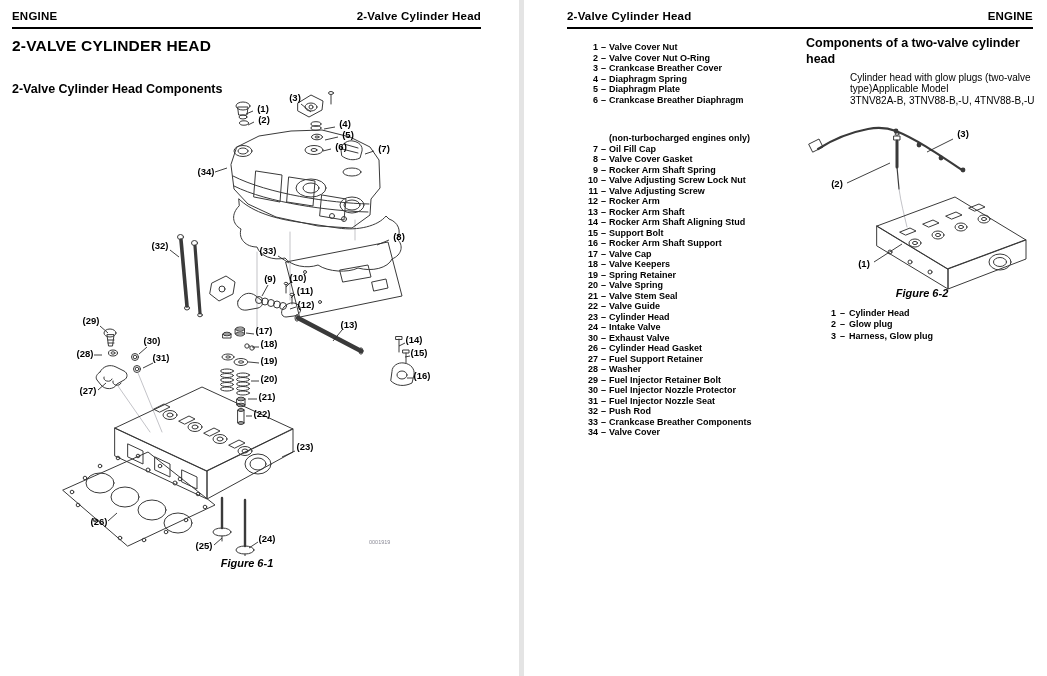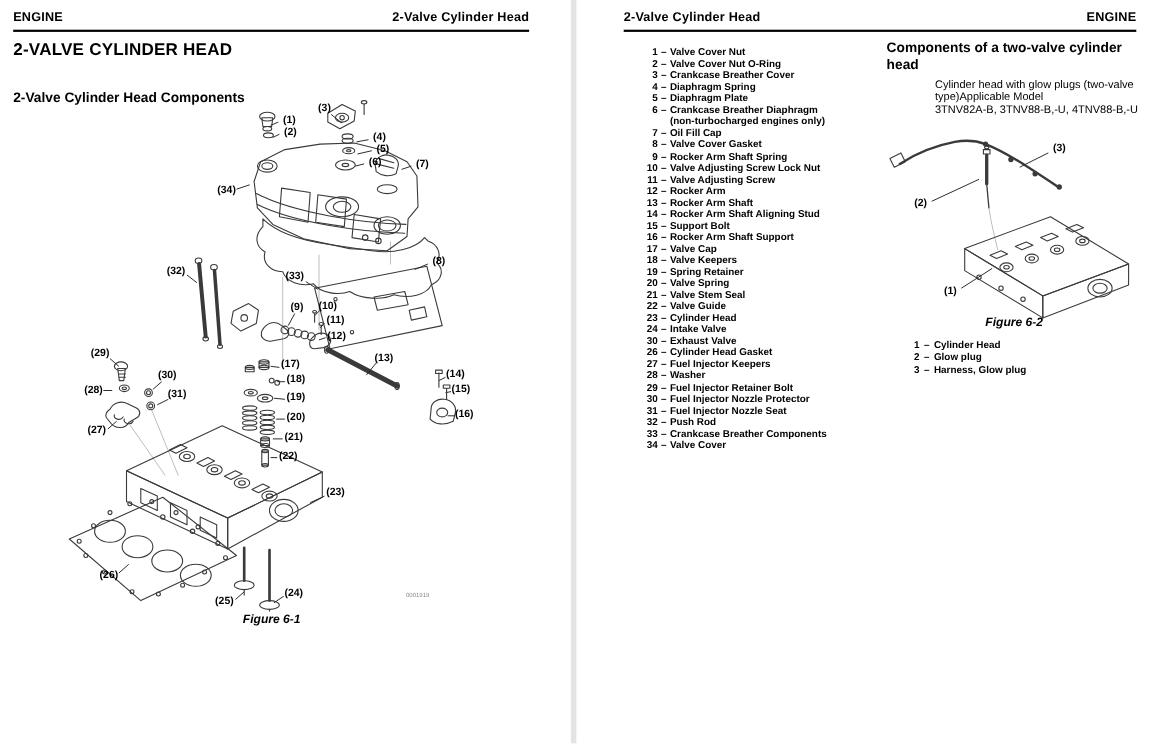--- a/index.html
+++ b/index.html
@@ -20,21 +20,21 @@
   .subtitle{position:absolute;left:12px;top:82px;font-size:12.5px;font-weight:bold;}
   .caption{position:absolute;font-size:11px;font-weight:bold;font-style:italic;text-align:center;}
   #cap61{left:12px;top:557px;width:470px;}
   #cap62{left:282px;top:287px;width:232px;}
   .did{position:absolute;left:369px;top:539px;font-size:5.5px;color:#8a8a96;}
   .plist{position:absolute;left:58px;top:42px;margin:0;padding:0;list-style:none;
          font-size:9px;font-weight:bold;line-height:10.5px;width:235px;}
   .pl-row{display:grid;grid-template-columns:16px 11px auto;}
   .pl-num{text-align:right;}
   .pl-dash{text-align:center;}
-  .pl-note{grid-column:3;}
+  .pl-note{grid-column:3;margin-top:28px;}
   .s-head{position:absolute;left:282px;top:36px;width:245px;font-size:12.5px;font-weight:bold;line-height:15.5px;}
   .s-body{position:absolute;left:282px;top:72px;font-size:10px;line-height:11.3px;margin-left:44px;}
   .legend{position:absolute;left:304px;top:308px;margin:0;padding:0;list-style:none;
           font-size:9px;font-weight:bold;line-height:11.4px;}
   .lg-row{display:grid;grid-template-columns:8px 13px auto;}
   svg{position:absolute;}
   svg text{font-family:"Liberation Sans","DejaVu Sans",sans-serif;font-size:9.5px;font-weight:bold;fill:#000;}
   .ln{stroke:#3a3a3a;stroke-width:1;fill:none;stroke-linejoin:round;stroke-linecap:round;}
   .thin{stroke:#9a9aa2;stroke-width:0.6;fill:none;}
   .ld{stroke:#2a2a2a;stroke-width:0.9;}
@@ -415,21 +415,21 @@
         <span class="pl-name">Exhaust Valve</span>
       </li>
     <li class="pl-row">
         <span class="pl-num">26</span>
         <span class="pl-dash">–</span>
         <span class="pl-name">Cylinder Head Gasket</span>
       </li>
     <li class="pl-row">
         <span class="pl-num">27</span>
         <span class="pl-dash">–</span>
-        <span class="pl-name">Fuel Injector Keepers</span>
+        <span class="pl-name">Fuel Support Retainer</span>
       </li>
     <li class="pl-row">
         <span class="pl-num">28</span>
         <span class="pl-dash">–</span>
         <span class="pl-name">Washer</span>
       </li>
     <li class="pl-row">
         <span class="pl-num">29</span>
         <span class="pl-dash">–</span>
         <span class="pl-name">Fuel Injector Retainer Bolt</span>

